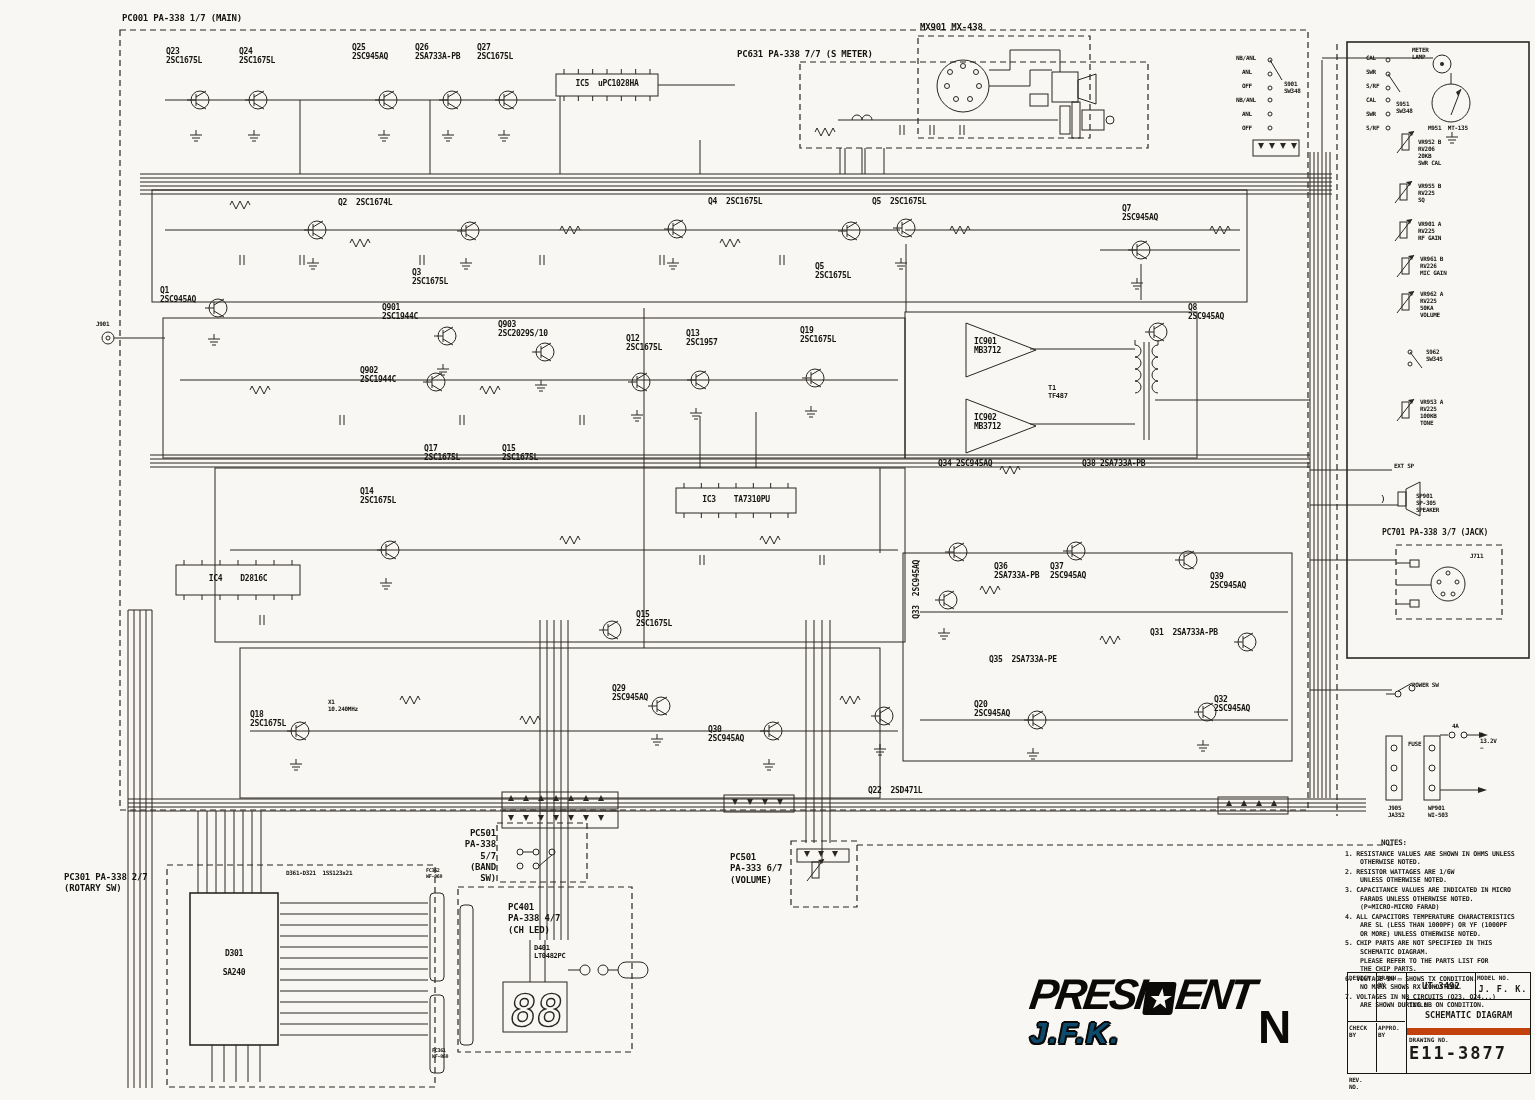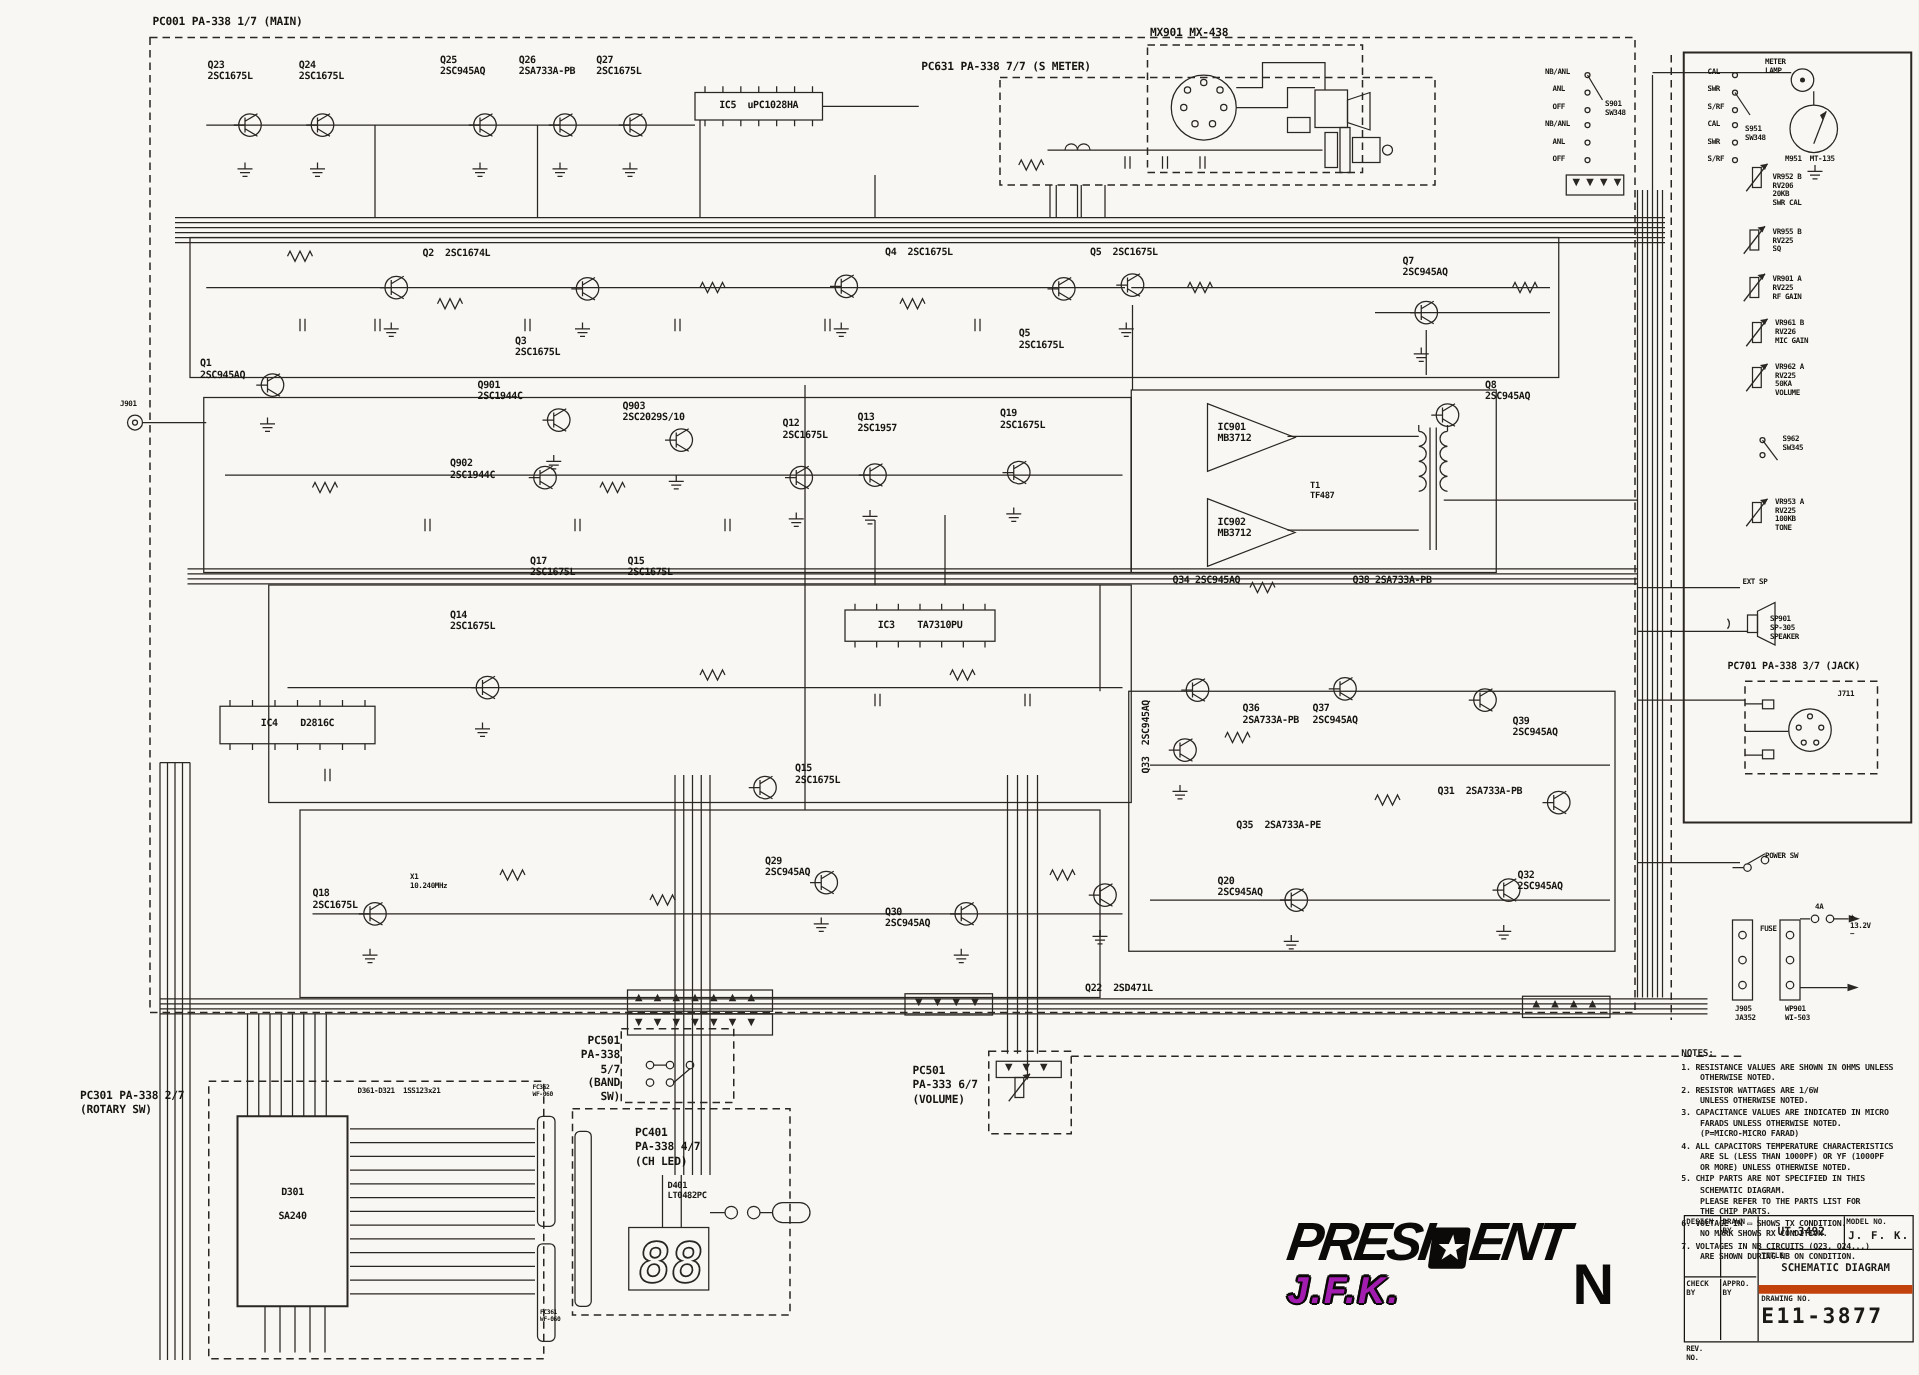--- a/index.html
+++ b/index.html
@@ -11,21 +11,21 @@
   .dash{stroke:#2a2722;stroke-width:1.2;fill:none;stroke-dasharray:6 4;}
   .fill{fill:#2a2722;stroke:none;}
   .comp{position:absolute;font-weight:700;font-size:8px;line-height:1.18;white-space:pre;
         letter-spacing:-0.3px;color:#17150f;}
   .sec{position:absolute;font-weight:700;font-size:9px;line-height:1.25;white-space:pre-line;
        letter-spacing:-0.2px;color:#17150f;}
   .vert{writing-mode:vertical-rl;transform:rotate(180deg);}
   
   #notes{position:absolute;left:1345px;top:838px;width:188px;font-size:6.6px;line-height:1.3;
          font-weight:700;letter-spacing:-0.2px;}
-  #notes .hd{font-size:7.5px;margin-bottom:2px;}
+  #notes .hd{font-size:7.5px;margin-bottom:2px;margin-left:36px;}
   .note-item{margin-bottom:1px;white-space:pre-wrap;}
   
   #tblock{position:absolute;left:1347px;top:972px;width:182px;height:100px;border:1.6px solid #17150f;
           font-size:6px;font-weight:700;display:flex;}
   #tblock .lcol{width:58px;border-right:1px solid #17150f;display:flex;flex-wrap:wrap;}
   #tblock .lcell{width:28px;height:49px;border-bottom:1px solid #17150f;box-sizing:border-box;padding:1px;}
   #tblock .lcell.r{border-left:1px solid #17150f;width:29px;}
   #tblock .rcol{flex:1;display:flex;flex-direction:column;}
   #tblock .r1{display:flex;height:26px;border-bottom:1px solid #17150f;}
   #tblock .doc{flex:1;border-right:1px solid #17150f;display:flex;align-items:center;justify-content:center;
@@ -37,21 +37,21 @@
   #tblock .r3{flex:1;padding:1px 2px;}
   #tblock .r3 .v{font-size:17px;letter-spacing:2px;font-weight:700;margin-top:0px;}
   
   #logo{position:absolute;left:1030px;top:973px;width:300px;}
   #brand{font-family:"Liberation Sans",sans-serif;font-weight:900;font-style:italic;
          font-size:43px;letter-spacing:-3px;transform:skewX(-8deg);color:#0b0a08;line-height:1;}
   #brand .star{display:inline-block;background:#0b0a08;color:#f8f7f3;width:30px;height:33px;
                font-size:24px;line-height:33px;text-align:center;font-style:normal;
                vertical-align:2px;margin:0 1px;border-radius:3px;}
   #jfk{font-family:"Liberation Sans",sans-serif;font-weight:900;font-style:italic;font-size:30px;
-       letter-spacing:2px;color:#a21caf;line-height:1.1;
+       letter-spacing:2px;color:#0c4a6e;line-height:1.1;
        text-shadow:-2px 0 #0b0a08,2px 0 #0b0a08,0 -2px #0b0a08,0 2px #0b0a08,
                    -1.5px -1.5px #0b0a08,1.5px 1.5px #0b0a08,-1.5px 1.5px #0b0a08,1.5px -1.5px #0b0a08;}
   #rev-n{position:absolute;left:1258px;top:1000px;font-family:"Liberation Sans",sans-serif;
          font-weight:700;font-size:46px;color:#0b0a08;}
 </style>
 </head>
 <body>
 
 <div id="canvas">
 

